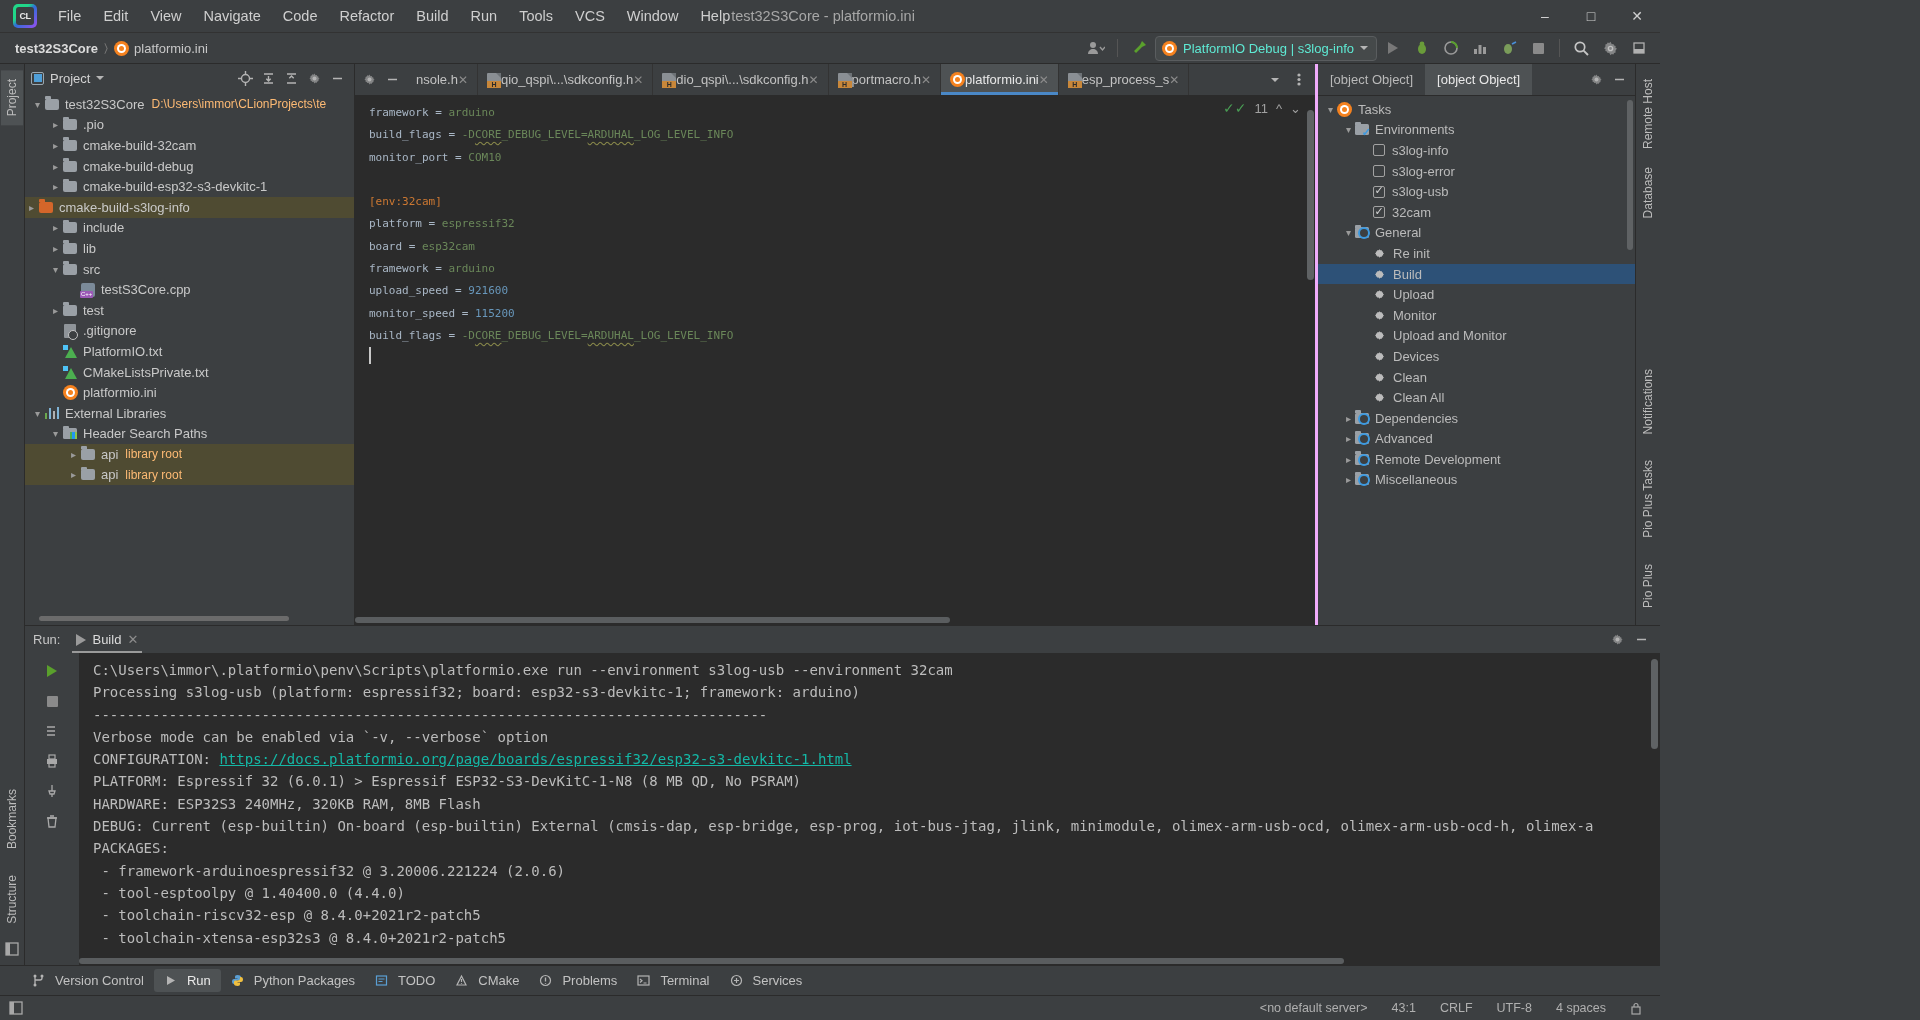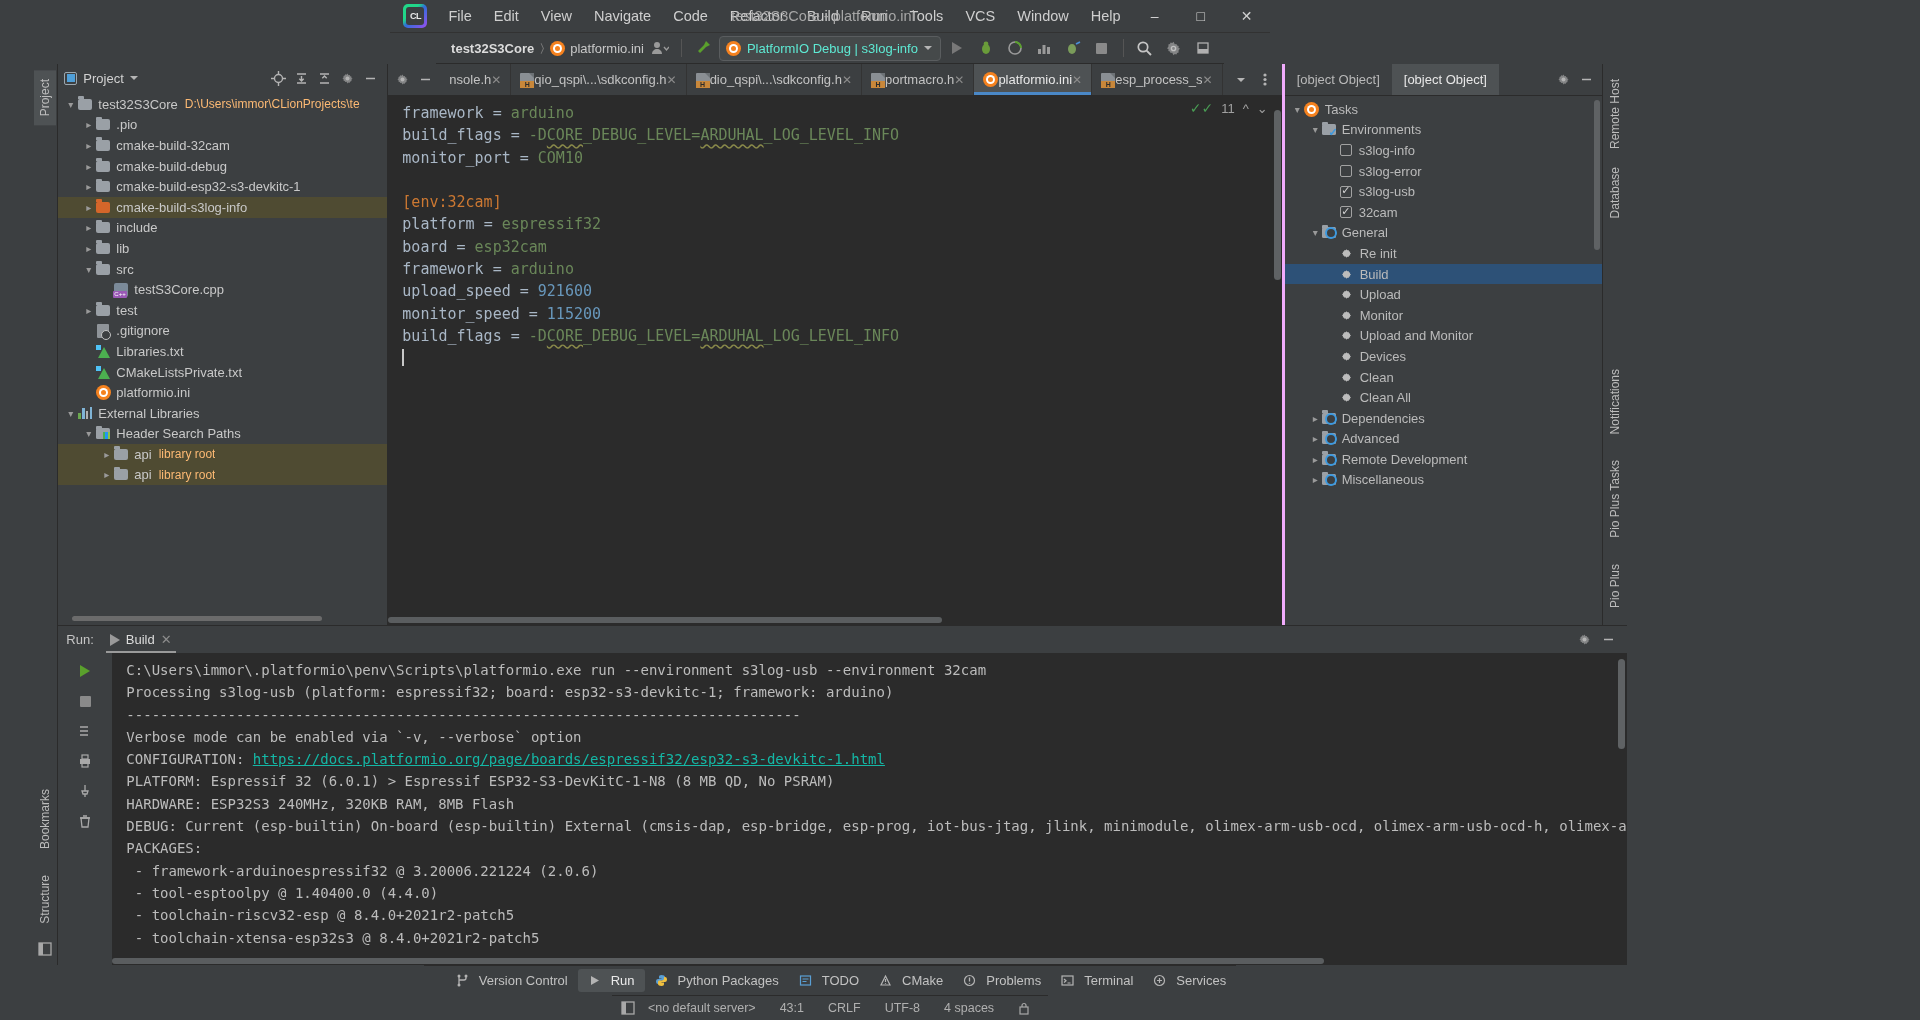--- a/index.html
+++ b/index.html
@@ -4,21 +4,21 @@
 <style>
   * { box-sizing: border-box; margin:0; padding:0; }
   html,body {
     width:1920px; height:1020px; overflow:hidden;
     background:#3c3f41;
     font-family:"Liberation Sans", sans-serif;
     font-size:12.5px;
     color:#bbbbbb;
     -webkit-font-smoothing:antialiased;
   }
-  .app { width:1660px; height:1020px; display:flex; flex-direction:column; background:#3c3f41;align-items:center; }
+  .app { width:1660px; height:1020px; display:flex; flex-direction:column; background:#3c3f41; }
 
   
   .menubar {
     height:33px; flex:0 0 33px; display:flex; align-items:center;
     background:#3c3f41; border-bottom:1px solid #323232; position:relative;
   }
   .cl-logo { width:26px; height:26px; margin:0 9px 0 12px; position:relative; flex:0 0 26px;}
   .cl-logo .sq { position:absolute; inset:1px; border-radius:5px;
     background:linear-gradient(135deg,#21d789 0%,#21d789 35%,#2f6fd8 50%,#9b4df0 100%); }
   .cl-logo .inner { position:absolute; inset:4px; border-radius:3px; background:#3c3f41;
@@ -140,21 +140,21 @@
   .hico::after{content:"H";position:absolute;left:0;bottom:-1px;right:0;background:#c8873a;color:#2b2b2b;
      font-size:7px;text-align:center;line-height:7px;font-weight:bold;}
   .tabs-right{display:flex;align-items:center;gap:3px;padding:0 6px;}
 
   .editor{flex:1 1 auto;display:flex;min-height:0;position:relative;background:#2b2b2b;overflow:hidden;}
   .gutter{width:60px;flex:0 0 60px;background:#313335;text-align:right;padding-top:6px;
      font-family:"DejaVu Sans Mono",monospace;font-size:13.5px;color:#606366;}
   .gline{height:22.3px;line-height:22.3px;padding-right:9px;position:relative;}
   .fold{position:absolute;right:-8px;top:5px;width:9px;height:9px;color:#8c8c8c;font-size:9px;}
   .code{flex:1 1 auto;padding:6px 0 9px 14px;font-family:"DejaVu Sans Mono",monospace;
-     font-size:15px;line-height:22.3px;color:#a9b7c6;white-space:pre;overflow:hidden;position:relative;}
+     font-size:11px;line-height:22.3px;color:#a9b7c6;white-space:pre;overflow:hidden;position:relative;}
   .k-prop{color:#a9b7c6;} .k-eq{color:#a9b7c6;} .k-val{color:#6a8759;} .k-num{color:#6897bb;}
   .k-sec{color:#cc7832;}
   .sq-wave{text-decoration:underline; text-decoration-style:wavy; text-decoration-color:#8a8a4a;
      text-underline-offset:3px;}
   .caret{display:inline-block;width:1.5px;height:17px;background:#c8c8c8;vertical-align:-3px;}
   .ed-status{position:absolute;top:4px;right:14px;display:flex;align-items:center;gap:8px;font-size:13px;color:#a0a0a0;}
   .chk-green{color:#499c54;font-size:14px;}
   .ed-scroll{position:absolute;right:1px;top:14px;width:7px;height:170px;background:#5f6264;border-radius:4px;}
   .ed-hscroll{position:absolute;left:0;bottom:2px;width:62%;height:6px;background:#5a5d5f;border-radius:3px;}
 
@@ -413,21 +413,21 @@
                 </span>
                 <span class="tlabel">cmake-build-debug</span>
               </div>
               <div class="trow" style="padding-left:24px">
                 <span class="arrow closed"></span>
                 <span class="tico">
                   <span class="folder"></span>
                 </span>
                 <span class="tlabel">cmake-build-esp32-s3-devkitc-1</span>
               </div>
-              <div class="trow sel-amber" style="padding-left:24px">
+              <div class="trow sel-amber" style="">
                 <span class="arrow closed"></span>
                 <span class="tico">
                   <span class="folder orange"></span>
                 </span>
                 <span class="tlabel">cmake-build-s3log-info</span>
               </div>
               <div class="trow" style="padding-left:24px">
                 <span class="arrow closed"></span>
                 <span class="tico">
                   <span class="folder"></span>
@@ -467,21 +467,21 @@
                 <span class="tico">
                   <span class="gitico"></span>
                 </span>
                 <span class="tlabel">.gitignore</span>
               </div>
               <div class="trow" style="padding-left:24px">
                 <span class="arrow"></span>
                 <span class="tico">
                   <span class="cmakeico"></span>
                 </span>
-                <span class="tlabel">Libraries.txt</span>
+                <span class="tlabel">PlatformIO.txt</span>
               </div>
               <div class="trow" style="padding-left:24px">
                 <span class="arrow"></span>
                 <span class="tico">
                   <span class="cmakeico"></span>
                 </span>
                 <span class="tlabel">CMakeListsPrivate.txt</span>
               </div>
               <div class="trow" style="padding-left:24px">
                 <span class="arrow"></span>

